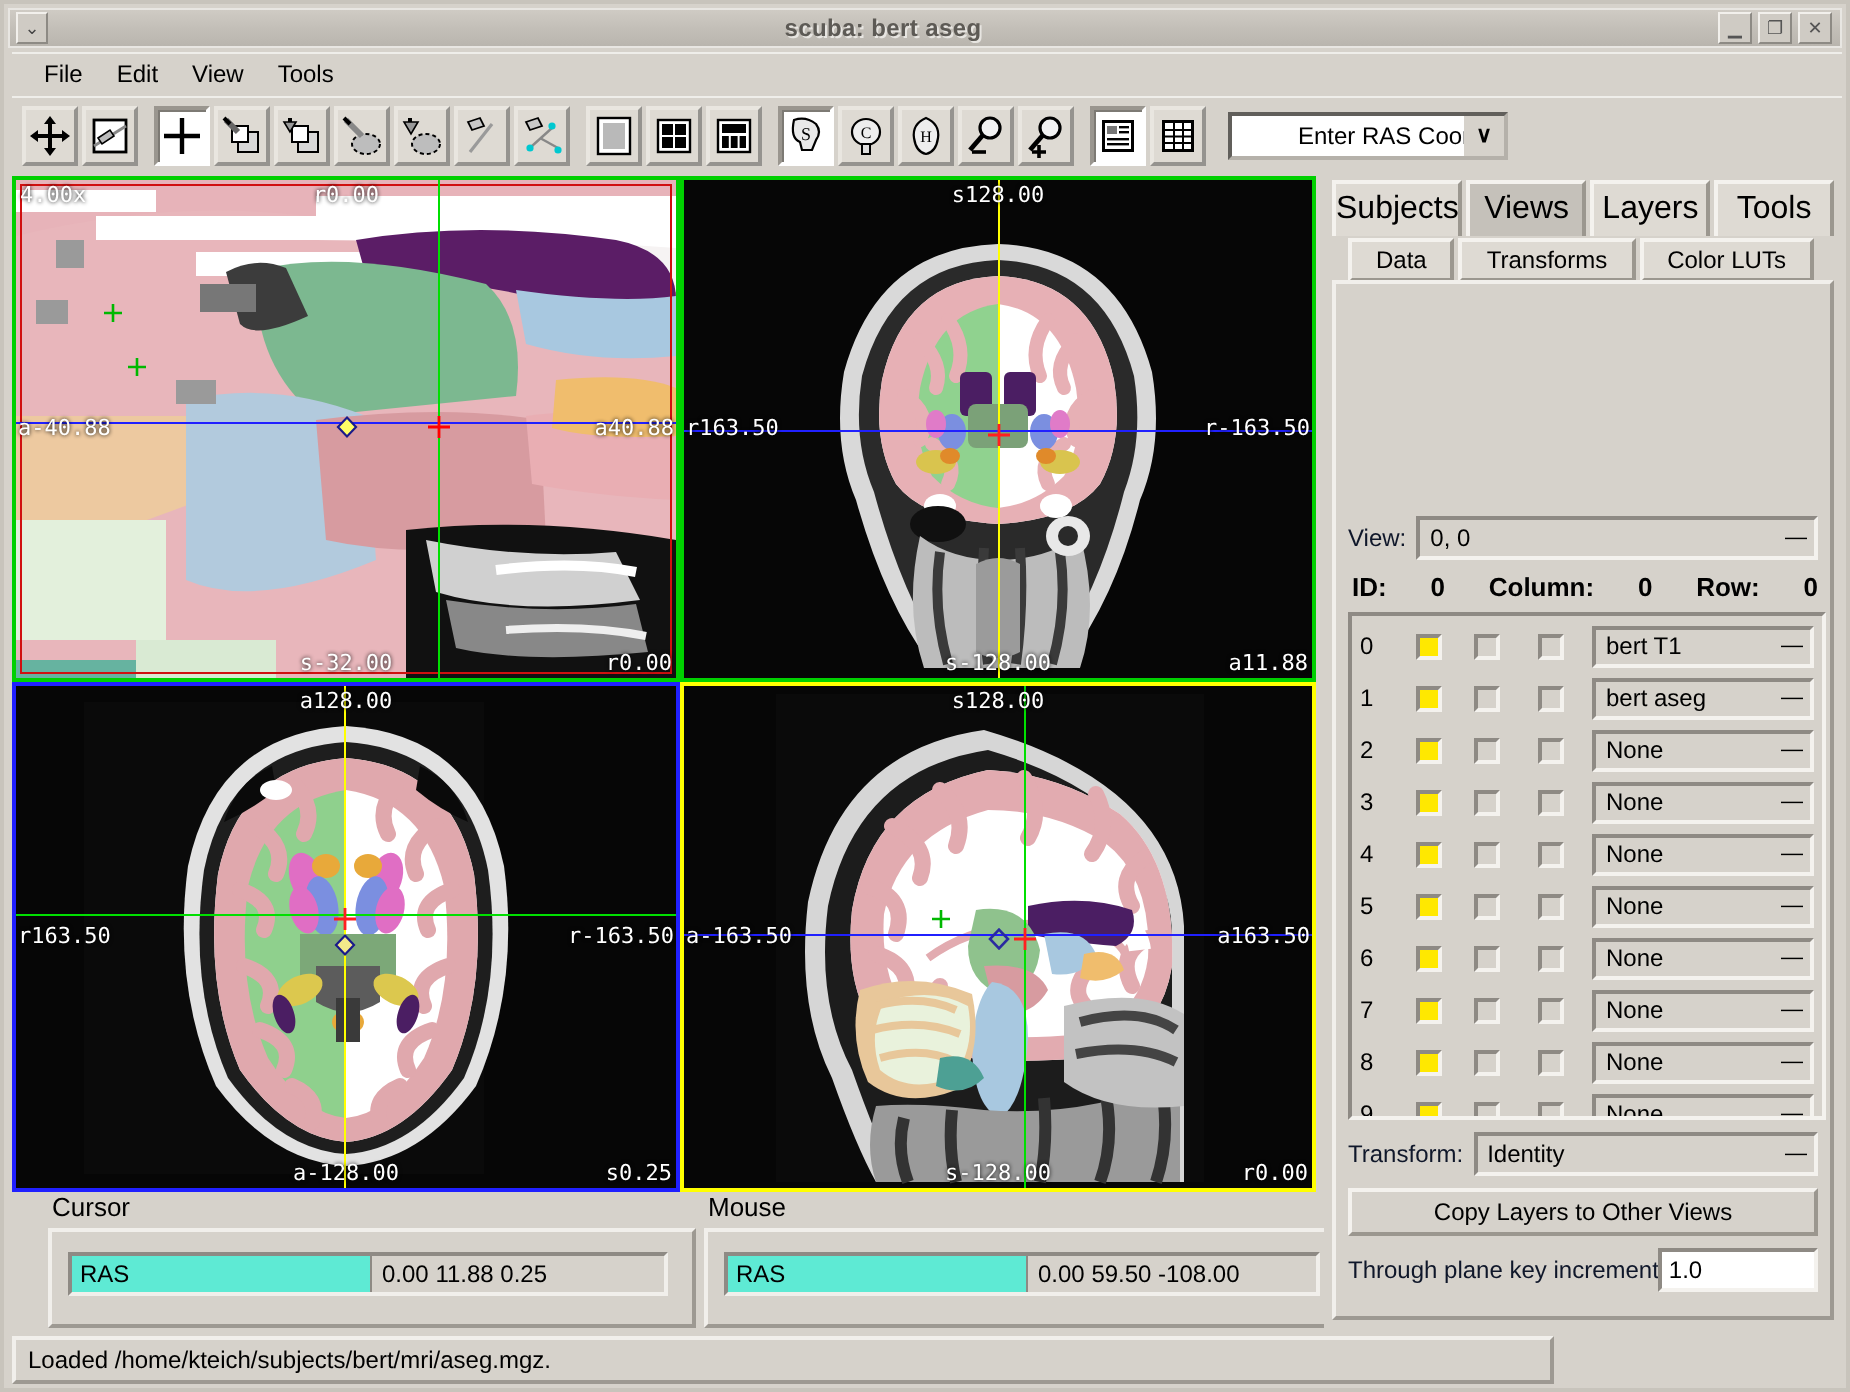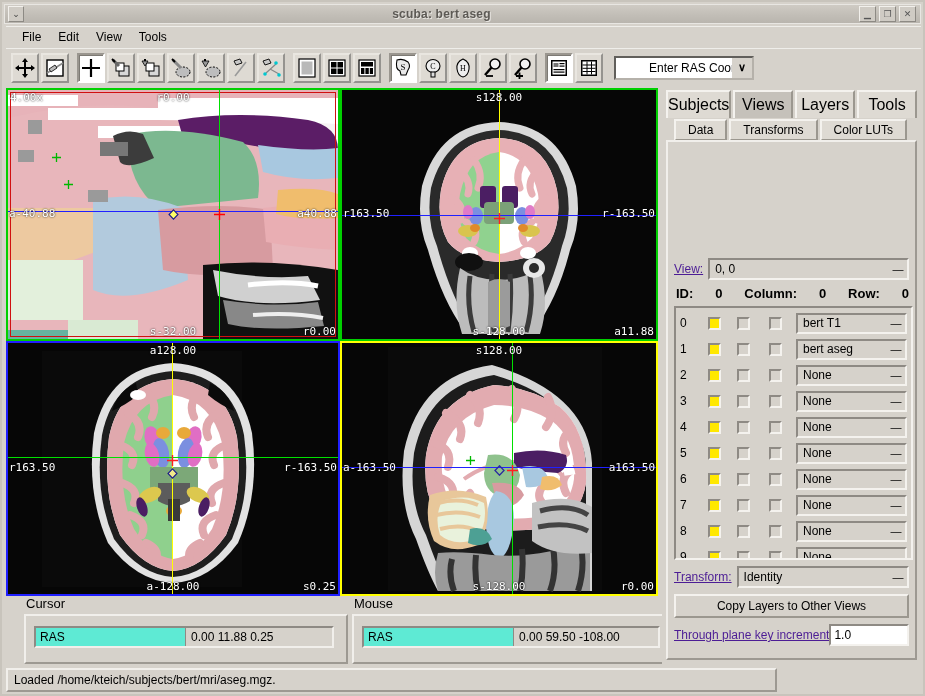--- a/index.html
+++ b/index.html
@@ -200,21 +200,21 @@
   }
   .combo {
     height: 22px; background: #d6d2cb;
     border: 2px solid #8e8a84;
     border-right-color:#f4f2ee; border-bottom-color:#f4f2ee;
     display:flex; align-items:center; font-size:12px; color:#000;
     padding-left:5px;
   }
   .combo .cval { flex:1; white-space:nowrap; overflow:hidden; }
   .combo .carr { width:18px; text-align:center; font-size:11px; color:#000; }
-  .row-label { font-size:12px; color:#4c1d95;text-decoration:underline; }
+  .row-label { font-size:12px; color:#0f172a; }
   .idrow { font-size:13px; font-weight:bold; color:#000; display:flex; align-items:center; }
   .chk {
     width:13px; height:13px; background:#d6d2cb;
     border:2px solid #8e8a84;
     border-right-color:#f4f2ee; border-bottom-color:#f4f2ee;
     display:inline-block;
   }
   .chk.on { background:#ffe800; }
   .layer-header { display:flex; font-size:12px; color:#000; }
   .layer-row { display:flex; align-items:center; height:26px; }

